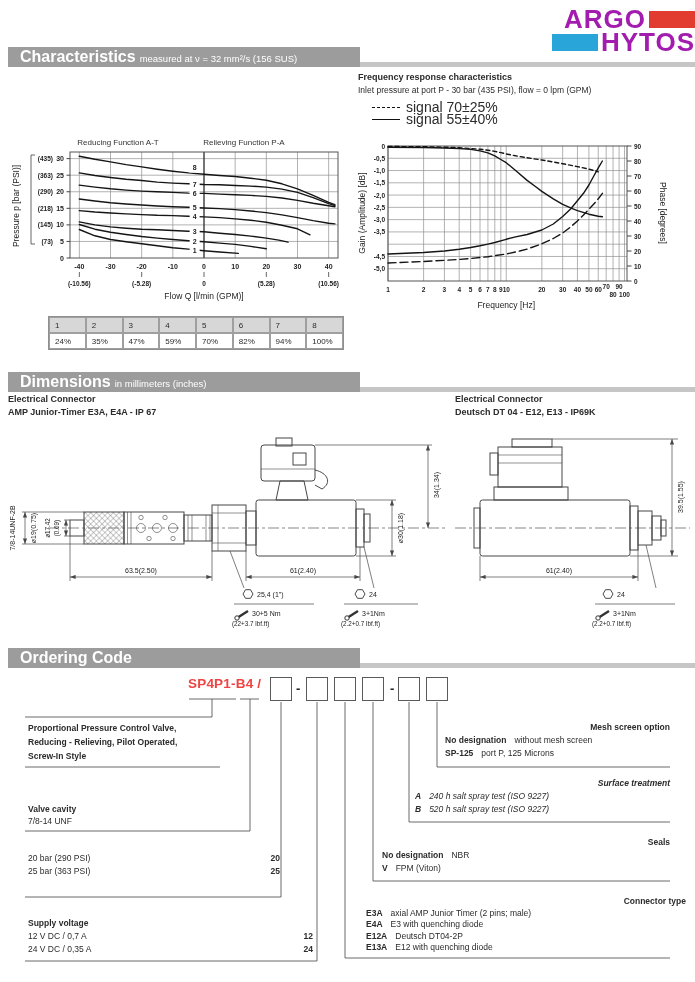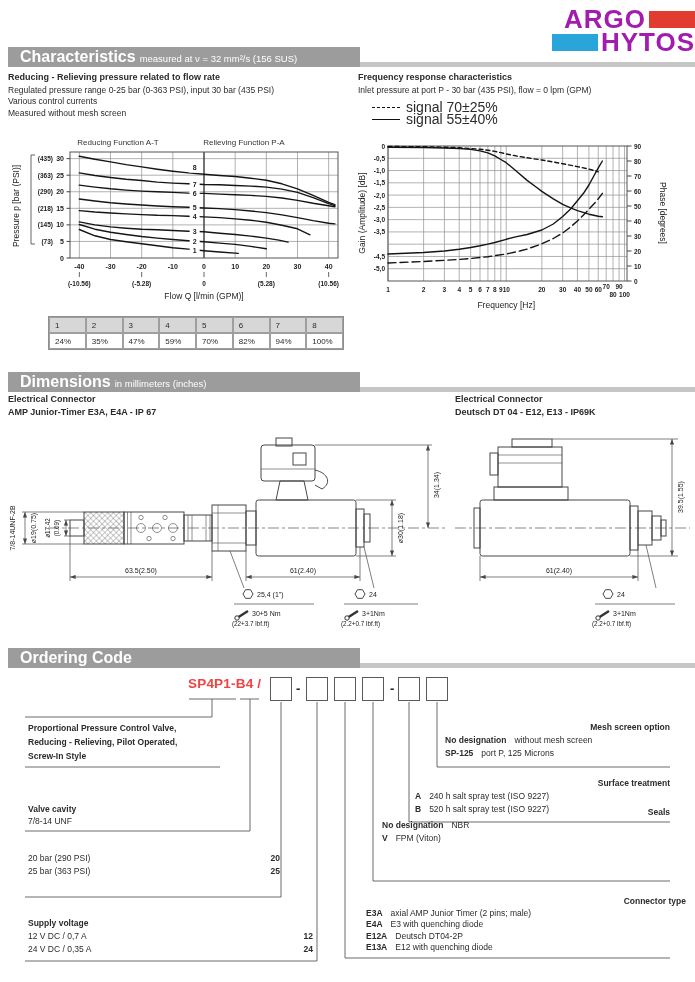--- a/index.html
+++ b/index.html
@@ -77,26 +77,20 @@
       <span class="lblock" id="lcyan" style="background: rgb(41, 165, 217);"></span>
       <span class="ltxt">HYTOS</span>
     </div>
   </div>
 
   <div class="secbar" style="top:47px">
     <div class="barmain"><b>Characteristics</b><span>measured at ν = 32 mm²/s (156 SUS)</span></div>
     <div class="bartail"></div>
   </div>
 
-  <div class="tblock" style="left:8px;top:72px;width:340px">
-    <div class="ttl">Reducing - Relieving pressure related to flow rate</div>
-    <div>Regulated pressure range 0-25 bar (0-363 PSI), input 30 bar (435 PSI)</div>
-    <div>Various control currents</div>
-    <div>Measured without mesh screen</div>
-  </div>
   <div class="tblock" style="left:358px;top:72px;width:330px">
     <div class="ttl">Frequency response characteristics</div>
     <div>Inlet pressure at port P - 30 bar (435 PSI), flow = 0 lpm (GPM)</div>
   </div>
   <div id="legend">
       <div class="legrow">
         <div class="legsample dashed"></div>
         <div>signal 70±25%</div>
       </div>
       <div class="legrow">
@@ -544,32 +538,32 @@
       <div class="bt">Mesh screen option</div>
       <div class="ocrow">
         <div class="code">No designation</div>
         <div class="lab">without mesh screen</div>
       </div>
       <div class="ocrow">
         <div class="code">SP-125</div>
         <div class="lab">port P, 125 Microns</div>
       </div>
     </div>
-    <div class="ocblock right" style="left: 415px; top: 777px; width: 255px; line-height: 13px;">
+    <div class="ocblock right" style="left: 415px; top: 777px; width: 255px; line-height: 13px; font-style: italic;">
       <div class="bt">Surface treatment</div>
       <div class="ocrow">
         <div class="code">A</div>
         <div class="lab">240 h salt spray test (ISO 9227)</div>
       </div>
       <div class="ocrow">
         <div class="code">B</div>
         <div class="lab">520 h salt spray test (ISO 9227)</div>
       </div>
     </div>
-    <div class="ocblock right" style="left: 382px; top: 806px; width: 288px; line-height: 13px;">
+    <div class="ocblock right" style="left: 382px; top: 836px; width: 288px; line-height: 13px;">
       <div class="bt">Seals</div>
       <div class="ocrow">
         <div class="code">No designation</div>
         <div class="lab">NBR</div>
       </div>
       <div class="ocrow">
         <div class="code">V</div>
         <div class="lab">FPM (Viton)</div>
       </div>
     </div>

